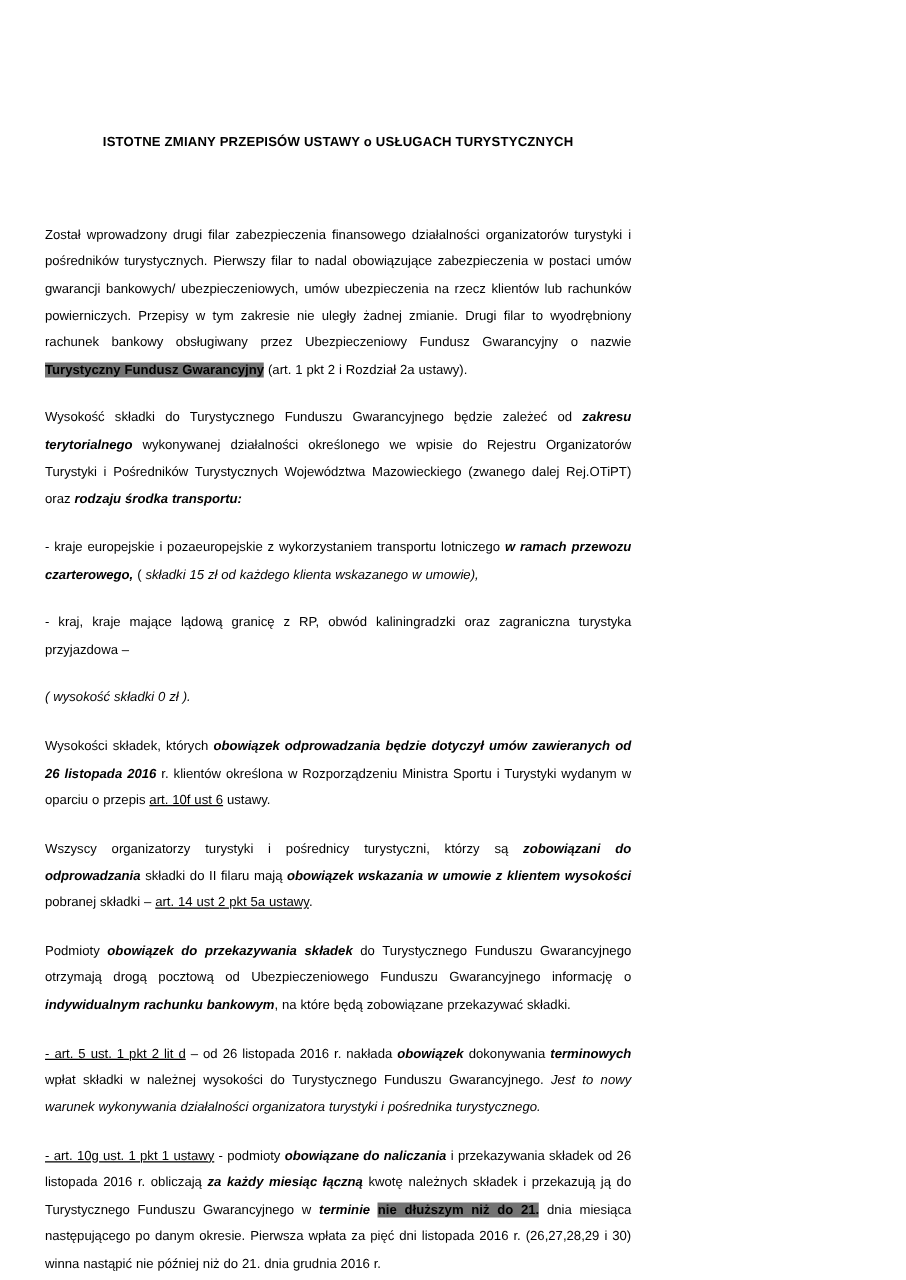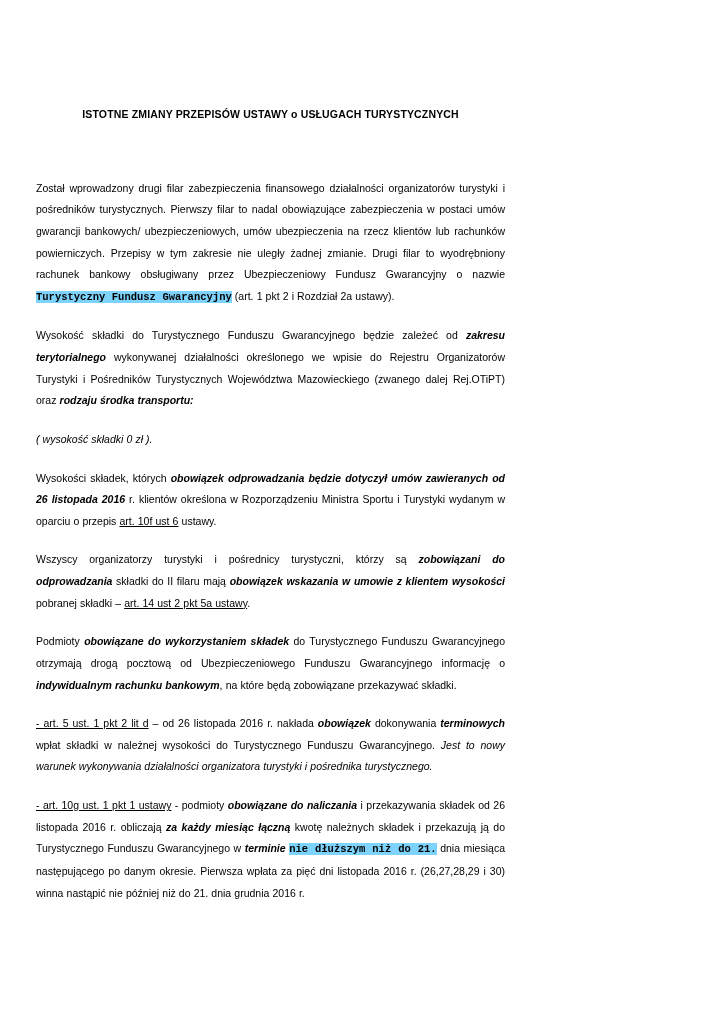--- a/index.html
+++ b/index.html
@@ -33,23 +33,22 @@
   p.para {
     font-size: 10.5px;
     line-height: 2.06;
     text-align: justify;
     margin: 0 0 17px 0;
     word-spacing: 0.2px;
   }
   b { font-weight: bold; font-style: italic; }
   i { font-style: italic; }
   .hl {
-    background: #7dd3fc;
+    background: #737373;
     font-weight: bold;
-    font-family: Liberation Mono, monospace;
   }
   .hl-plain {
     background: #d9d9d9;
   }
   u, .ul {
     text-decoration: underline;
   }
 </style>
 </head>
 <body>
@@ -59,39 +58,43 @@
   <h1 class="doc-title">ISTOTNE ZMIANY PRZEPISÓW USTAWY o USŁUGACH TURYSTYCZNYCH</h1>
 
   <p class="para">
     <span>Został wprowadzony drugi  filar zabezpieczenia  finansowego  działalności organizatorów turystyki i pośredników turystycznych. Pierwszy filar to nadal obowiązujące  zabezpieczenia w postaci umów gwarancji bankowych/ ubezpieczeniowych, umów ubezpieczenia na rzecz klientów lub rachunków powierniczych.   Przepisy w tym zakresie nie uległy żadnej zmianie. Drugi filar to wyodrębniony rachunek bankowy obsługiwany przez Ubezpieczeniowy Fundusz Gwarancyjny o nazwie </span><span class="hl">Turystyczny Fundusz Gwarancyjny</span><span> (art. 1 pkt 2 i Rozdział 2a ustawy).</span>
   </p>
 
   <p class="para">
     <span>Wysokość składki do Turystycznego Funduszu Gwarancyjnego będzie zależeć od  </span><b>zakresu terytorialnego</b><span> wykonywanej działalności określonego we wpisie do Rejestru Organizatorów Turystyki i Pośredników Turystycznych Województwa Mazowieckiego (zwanego dalej Rej.OTiPT) oraz </span><b>rodzaju środka transportu:</b>
   </p>
 
+  <p class="para">
+    <span>-  kraje europejskie i pozaeuropejskie z wykorzystaniem transportu lotniczego </span><b>w ramach przewozu czarterowego,</b><span> ( </span><i>składki 15 zł od każdego klienta wskazanego w umowie),</i>
+  </p>
 
 
 
+  <p class="para">- kraj, kraje mające lądową granicę  z RP, obwód kaliningradzki oraz zagraniczna turystyka przyjazdowa –</p>
 
   <p class="para">
     <i>( wysokość  składki 0 zł ).</i>
   </p>
 
   <p class="para">
     <span>Wysokości składek, których </span><b>obowiązek odprowadzania będzie dotyczył umów zawieranych  od 26 listopada 2016</b><span> r. klientów  określona  w Rozporządzeniu Ministra Sportu i Turystyki wydanym w  oparciu o    przepis </span><u>art. 10f ust 6</u><span> ustawy.</span>
   </p>
 
 
   <p class="para">
     <span>Wszyscy organizatorzy turystyki i pośrednicy turystyczni, którzy są </span><b>zobowiązani do odprowadzania</b><span> składki do II filaru mają </span><b>obowiązek wskazania  w umowie z klientem wysokości</b><span> pobranej składki – </span><u>art. 14 ust 2 pkt 5a ustawy</u><span>.</span>
   </p>
 
   <p class="para">
-    <span>Podmioty </span><b>obowiązane do wykorzystaniem   składek</b><span> do Turystycznego Funduszu Gwarancyjnego otrzymają drogą pocztową od Ubezpieczeniowego Funduszu Gwarancyjnego informację o </span><b>indywidualnym rachunku bankowym</b><span>, na które będą zobowiązane przekazywać składki.</span>
+    <span>Podmioty </span><b>obowiązek do przekazywania   składek</b><span> do Turystycznego Funduszu Gwarancyjnego otrzymają drogą pocztową od Ubezpieczeniowego Funduszu Gwarancyjnego informację o </span><b>indywidualnym rachunku bankowym</b><span>, na które będą zobowiązane przekazywać składki.</span>
   </p>
 
   <p class="para">
     <u>- art. 5 ust. 1 pkt 2 lit d</u><span> – od 26 listopada 2016 r. nakłada  </span><b>obowiązek</b><span> dokonywania </span><b>terminowych</b><span> wpłat składki w należnej  wysokości  do  Turystycznego     Funduszu  Gwarancyjnego.  </span><i>Jest to nowy  warunek  wykonywania działalności organizatora turystyki i pośrednika turystycznego.</i>
   </p>
 
   <p class="para">
     <u>- art. 10g ust. 1 pkt 1 ustawy</u><span> - podmioty </span><b>obowiązane do naliczania</b><span> i przekazywania składek  od 26 listopada 2016 r. obliczają </span><b>za każdy miesiąc łączną</b><span> kwotę należnych składek i przekazują ją do Turystycznego Funduszu Gwarancyjnego w </span><b>terminie </b><span class="hl">nie dłuższym niż do 21.</span><span> dnia  miesiąca następującego po danym okresie. Pierwsza wpłata  za pięć dni listopada 2016 r. (26,27,28,29 i 30) winna nastąpić nie później niż do 21. dnia grudnia 2016 r.</span>
   </p>
 

